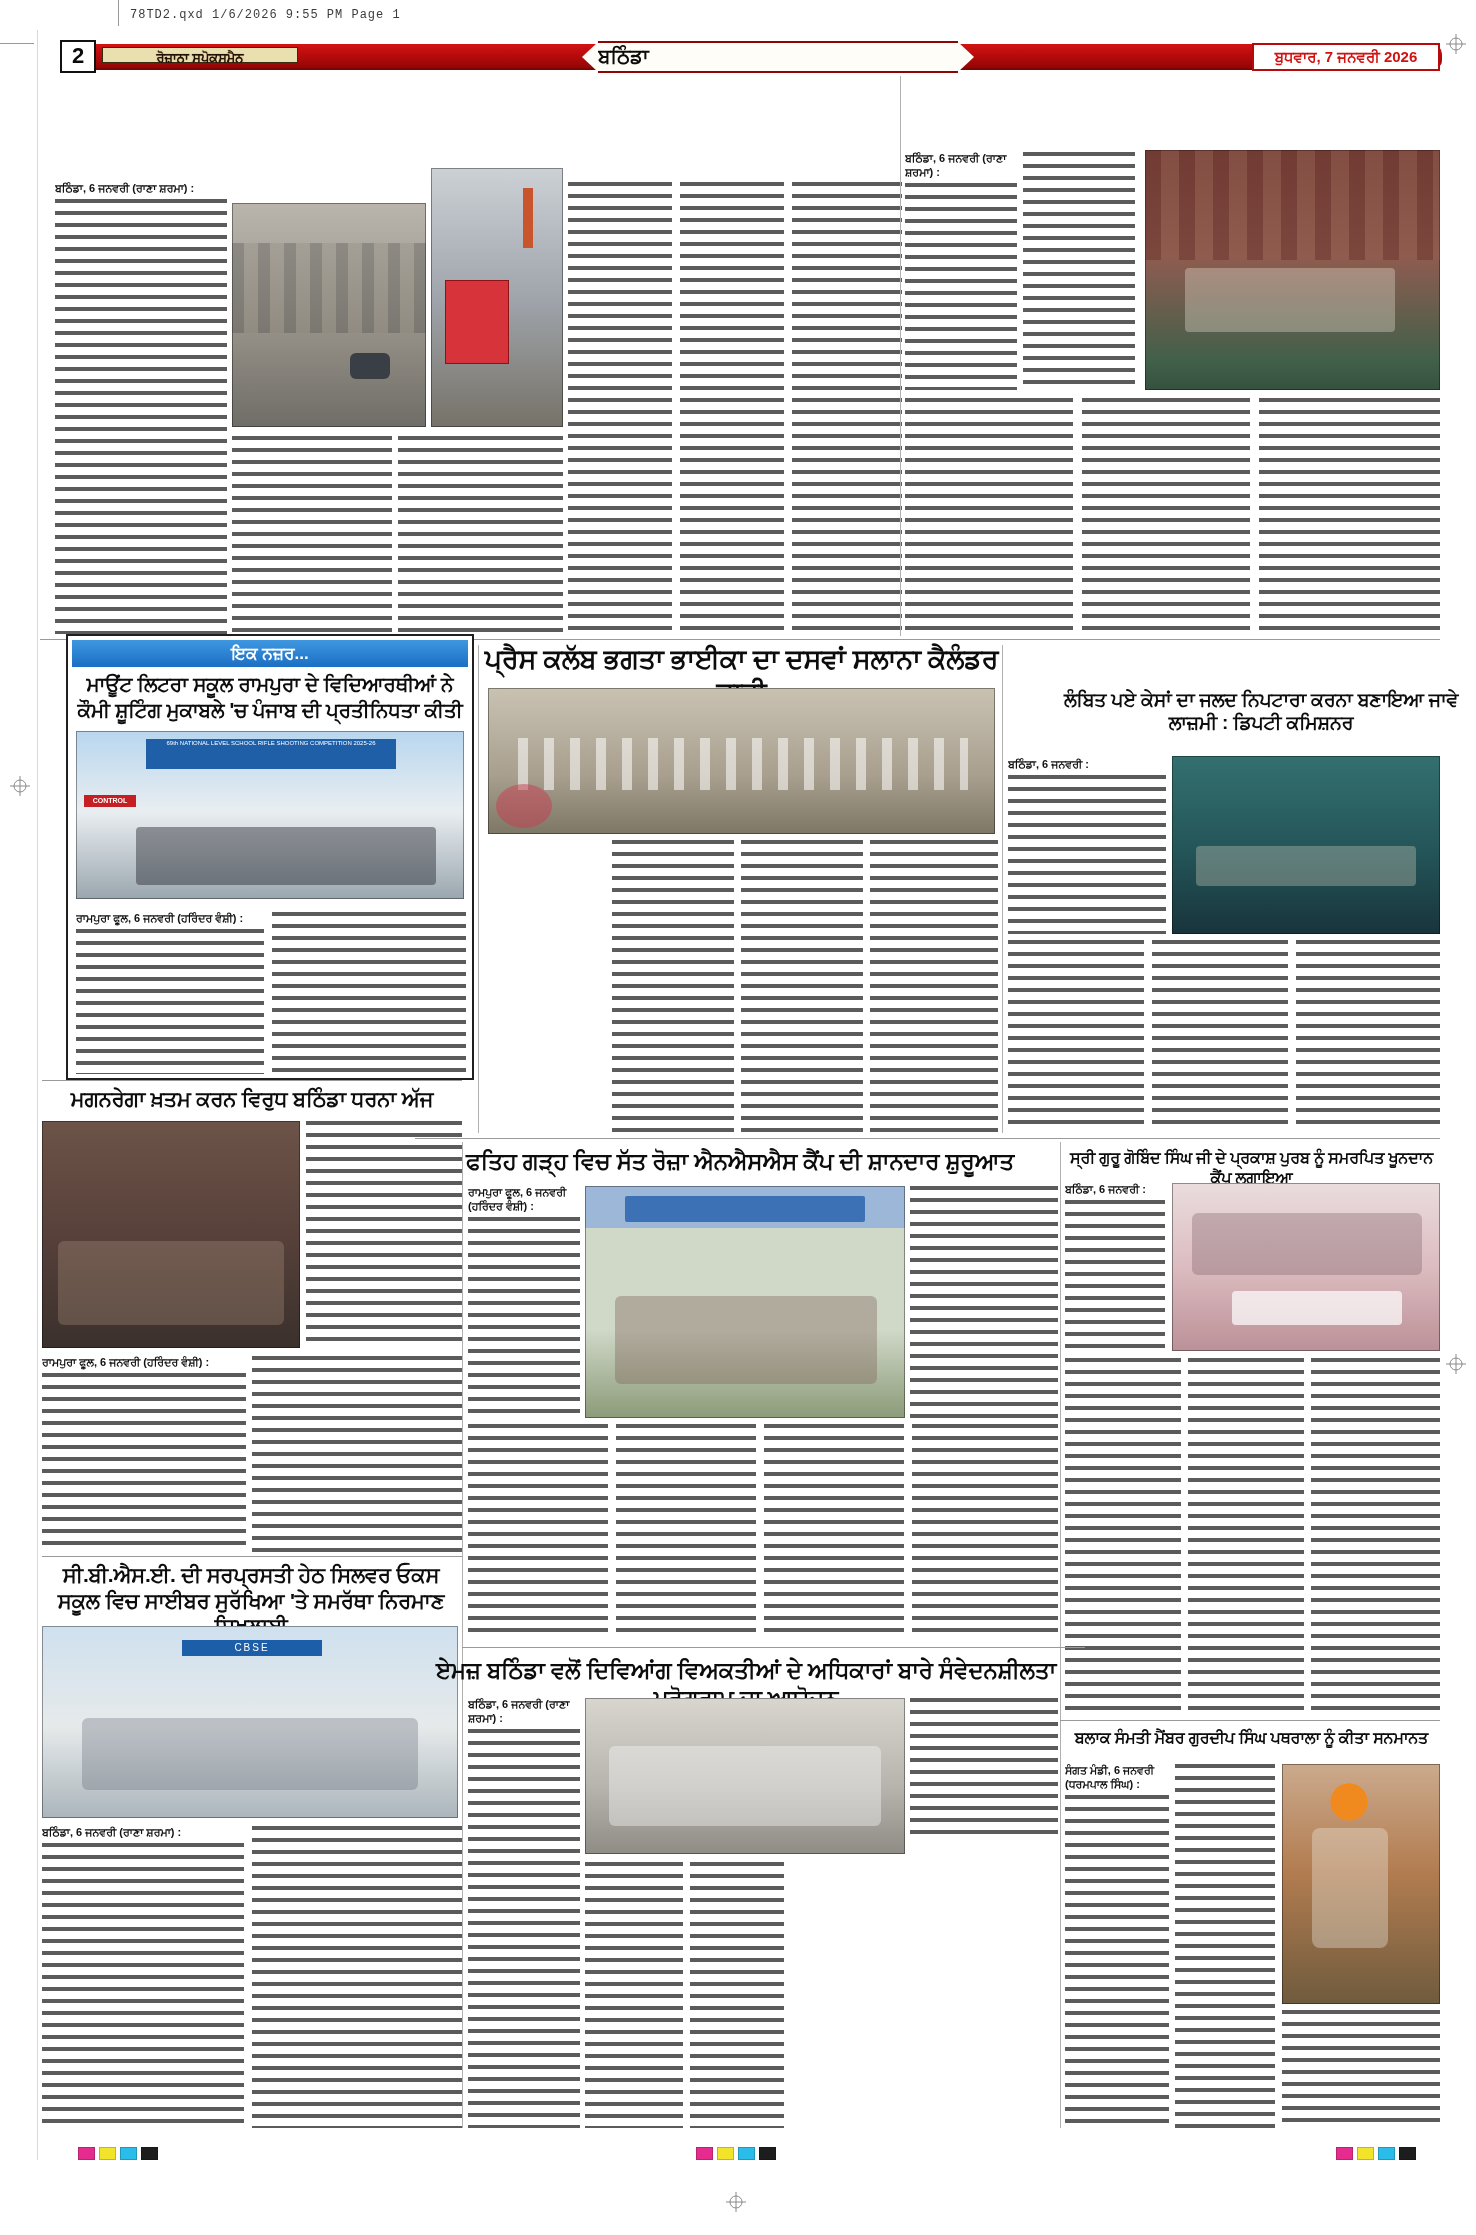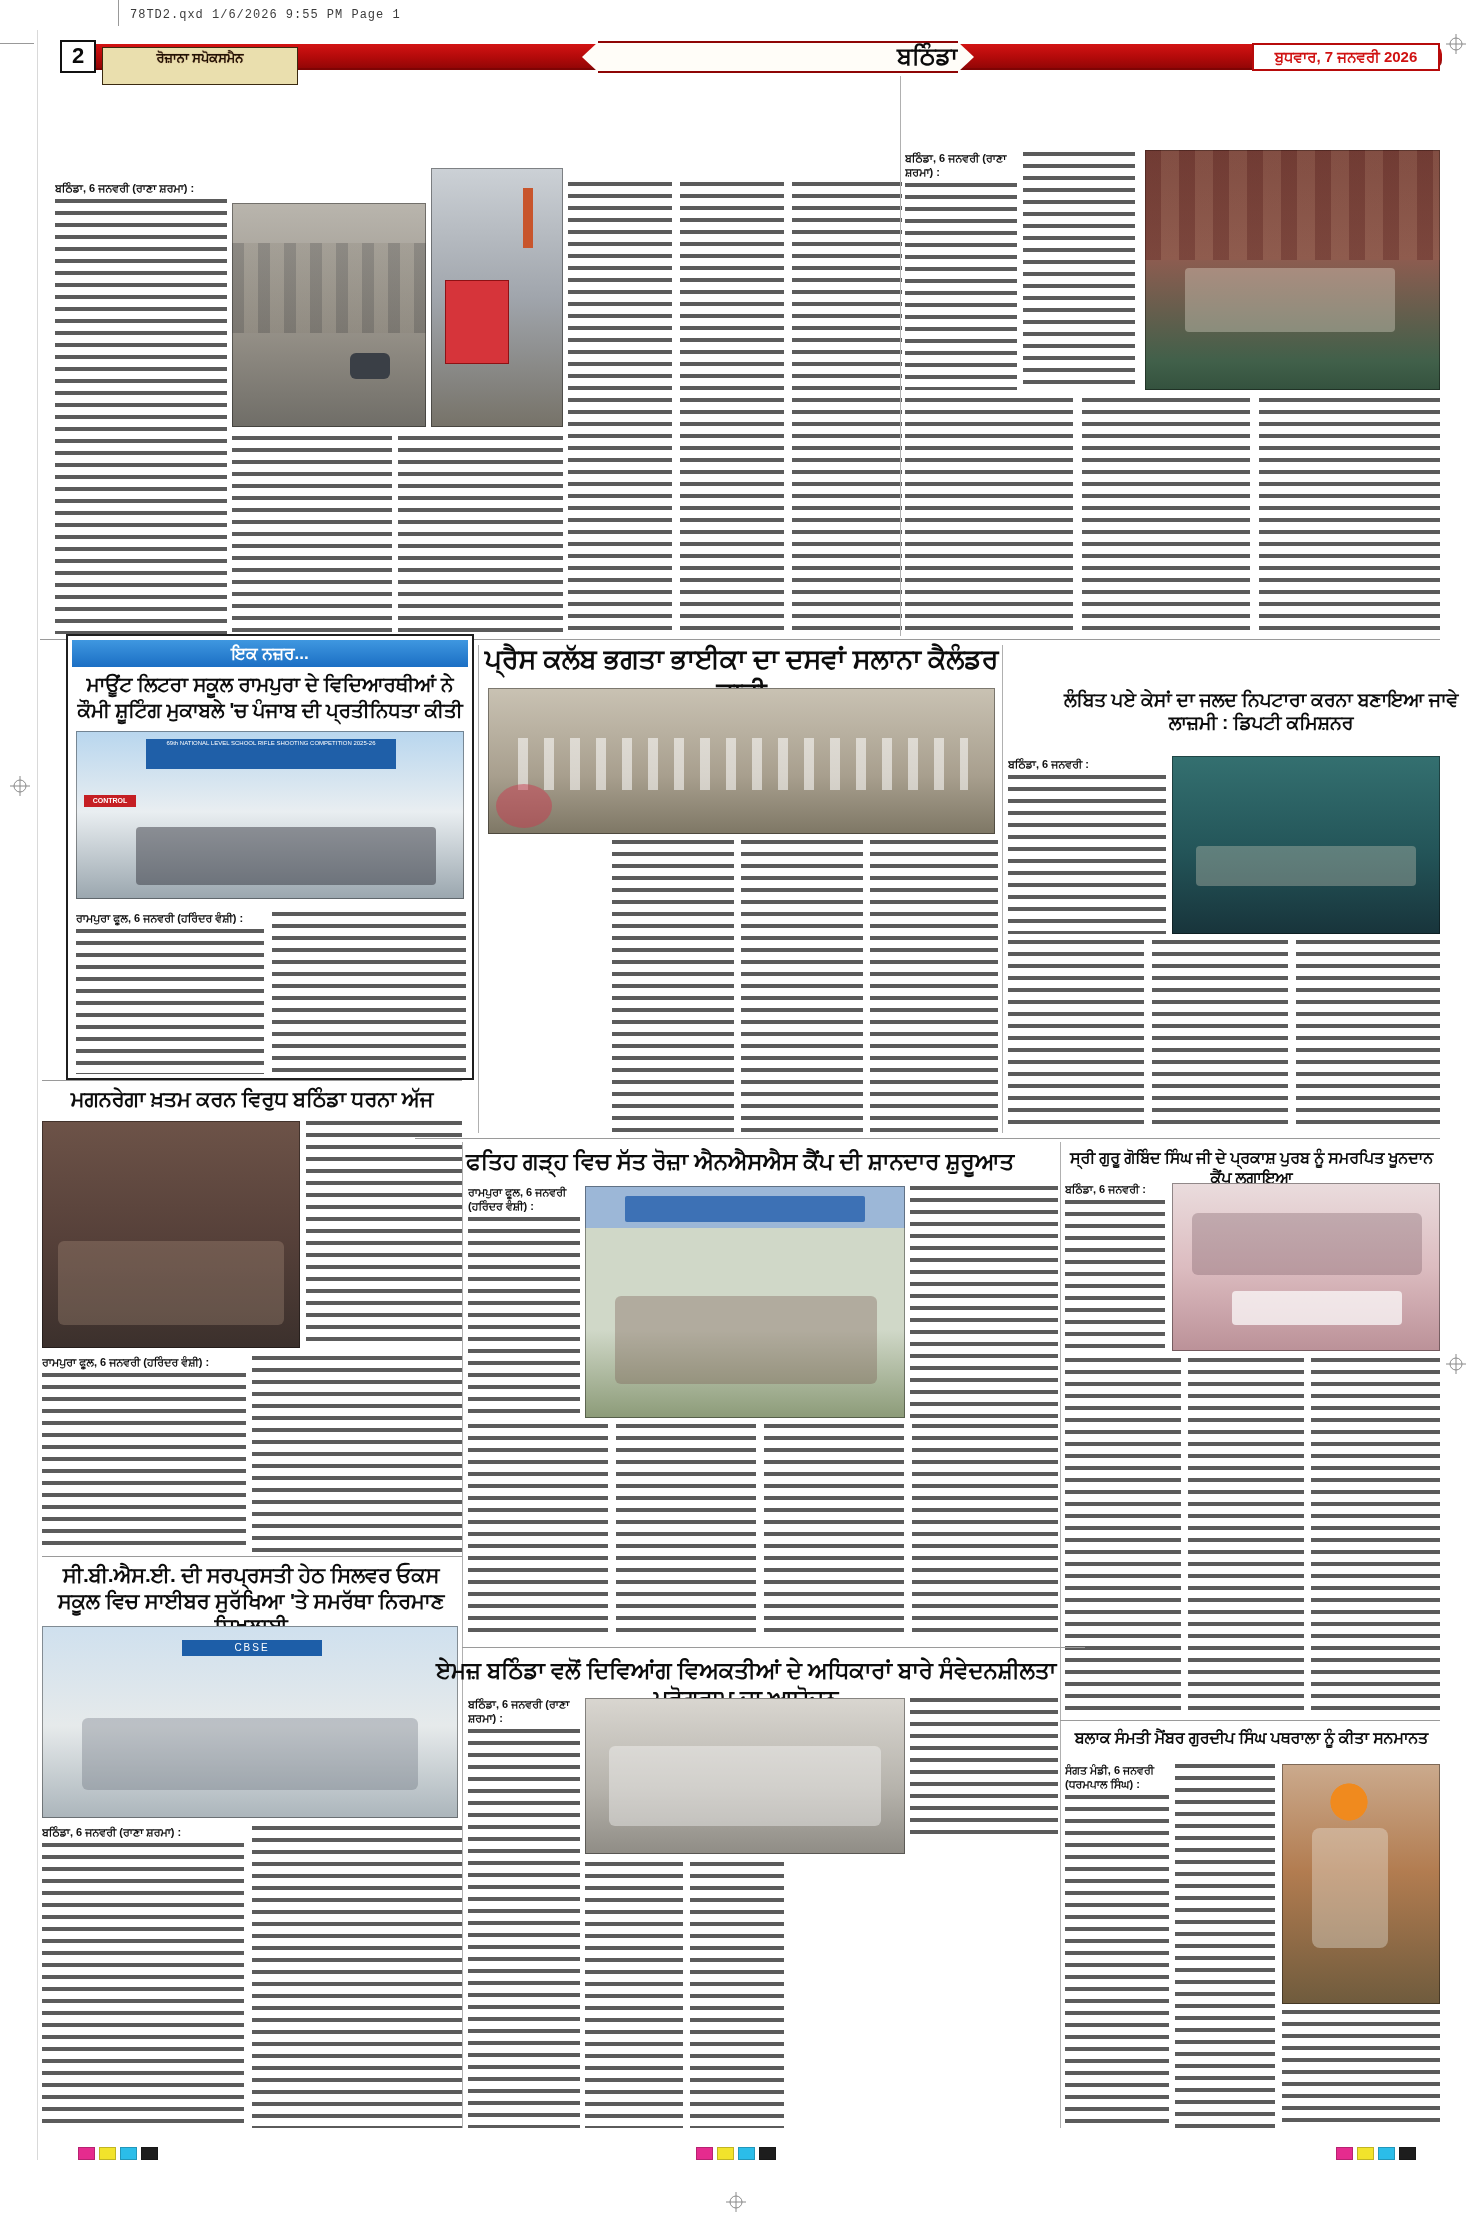--- a/index.html
+++ b/index.html
@@ -11,21 +11,21 @@
   .tx{background-image:repeating-linear-gradient(180deg,rgba(28,28,28,.72) 0 4px,rgba(28,28,28,0) 4px 12px)}
   .body{display:flex;flex-direction:column}
   .body .grow{flex:1}
   .dl{font-size:11px;font-weight:bold;color:#111;line-height:1.25;margin-bottom:3px;overflow:hidden}
   .ph{box-shadow:inset 0 0 0 1px rgba(0,0,0,.38)}
   .vr{background:#b0b0b0;width:1px}
   .hr{background:#9a9a9a;height:1px}
   .band{background:linear-gradient(180deg,#d31313,#b30a0a 55%,#930606);border-bottom:2px solid #7e0404}
   .pageno{background:#fff;border:2px solid #111;color:#0a0a0a;font-weight:bold;font-size:22px;text-align:center;line-height:27px}
   .brand{background:#eadfae;border:1px solid #3a2a10;color:#201206;font-weight:bold;font-size:13px;text-align:center;line-height:20px;text-shadow:0 0 1px rgba(120,30,0,.5)}
-  .ribbon{background:#fffdf8;border-top:2px solid #8e0505;border-bottom:2px solid #8e0505;text-align:right;font-weight:bold;font-size:24px;color:#0b0b0b;line-height:26px}
+  .ribbon{background:#fffdf8;border-top:2px solid #8e0505;border-bottom:2px solid #8e0505;text-align:left;font-weight:bold;font-size:20px;color:#0b0b0b;line-height:26px}
   .notch-l{width:0;height:0;border-top:15px solid transparent;border-bottom:15px solid transparent;border-right:16px solid #fffdf8}
   .notch-r{width:0;height:0;border-top:15px solid transparent;border-bottom:15px solid transparent;border-left:16px solid #fffdf8}
   .datebox{background:#fff;border:2px solid #b70b0b;color:#d01212;font-weight:bold;font-size:15px;text-align:center;line-height:23px}
   .iknazar-box{border:2px solid #1f1f1f;background:#fff}
   .iknazar-bar{background:linear-gradient(180deg,#3f97e0,#1b6fc4);color:#fff;font-weight:bold;font-size:17px;text-align:center;line-height:27px}
   .subbox{border:1.5px solid #2a2a2a;background:#fff}
   
   .ph-street{background:linear-gradient(180deg,#b9b5ad,#979289 55%,#6f6d67)}
   .ph-shutters{background-image:repeating-linear-gradient(90deg,rgba(55,55,55,.28) 0 12px,rgba(130,124,112,.22) 12px 26px)}
   .ph-march{background:linear-gradient(180deg,#ccd1d6,#a0a5ac 50%,#767268)}
@@ -83,21 +83,21 @@
   <div class="abs reg" style="left:726px;top:2192px">
     <svg width="20" height="20">
         <circle cx="10" cy="10" r="6" fill="none" stroke="#8a8a8a"></circle>
         <line x1="0" y1="10" x2="20" y2="10" stroke="#8a8a8a"></line>
         <line x1="10" y1="0" x2="10" y2="20" stroke="#8a8a8a"></line>
       </svg>
   </div>
 
   <div class="abs band" style="left:60px;top:44px;width:1382px;height:26px;border-radius:0 10px 10px 0"></div>
   <div class="abs pageno" style="left:60px;top:40px;width:36px;height:33px">2</div>
-  <div class="abs brand" style="left:102px;top:47px;width:196px;height:38px">ਰੋਜ਼ਾਨਾ ਸਪੋਕਸਮੈਨ</div>
+  <div class="abs brand" style="left:102px;top:47px;width:196px;height:16px">ਰੋਜ਼ਾਨਾ ਸਪੋਕਸਮੈਨ</div>
   <div class="abs ribbon" style="left:598px;top:41px;width:360px;height:32px">ਬਠਿੰਡਾ</div>
   <div class="abs notch-l" style="left:582px;top:42px"></div>
   <div class="abs notch-r" style="left:958px;top:42px"></div>
   <div class="abs datebox" style="left:1252px;top:43px;width:188px;height:28px">ਬੁਧਵਾਰ, 7 ਜਨਵਰੀ 2026</div>
 
   <div class="abs body" style="left:55px;top:182px;width:172px;height:452px">
     <div class="dl">ਬਠਿੰਡਾ, 6 ਜਨਵਰੀ (ਰਾਣਾ ਸ਼ਰਮਾ) :</div>
     <div class="tx grow"></div>
   </div>
   <div class="abs ph ph-street" style="left:232px;top:203px;width:194px;height:224px">

